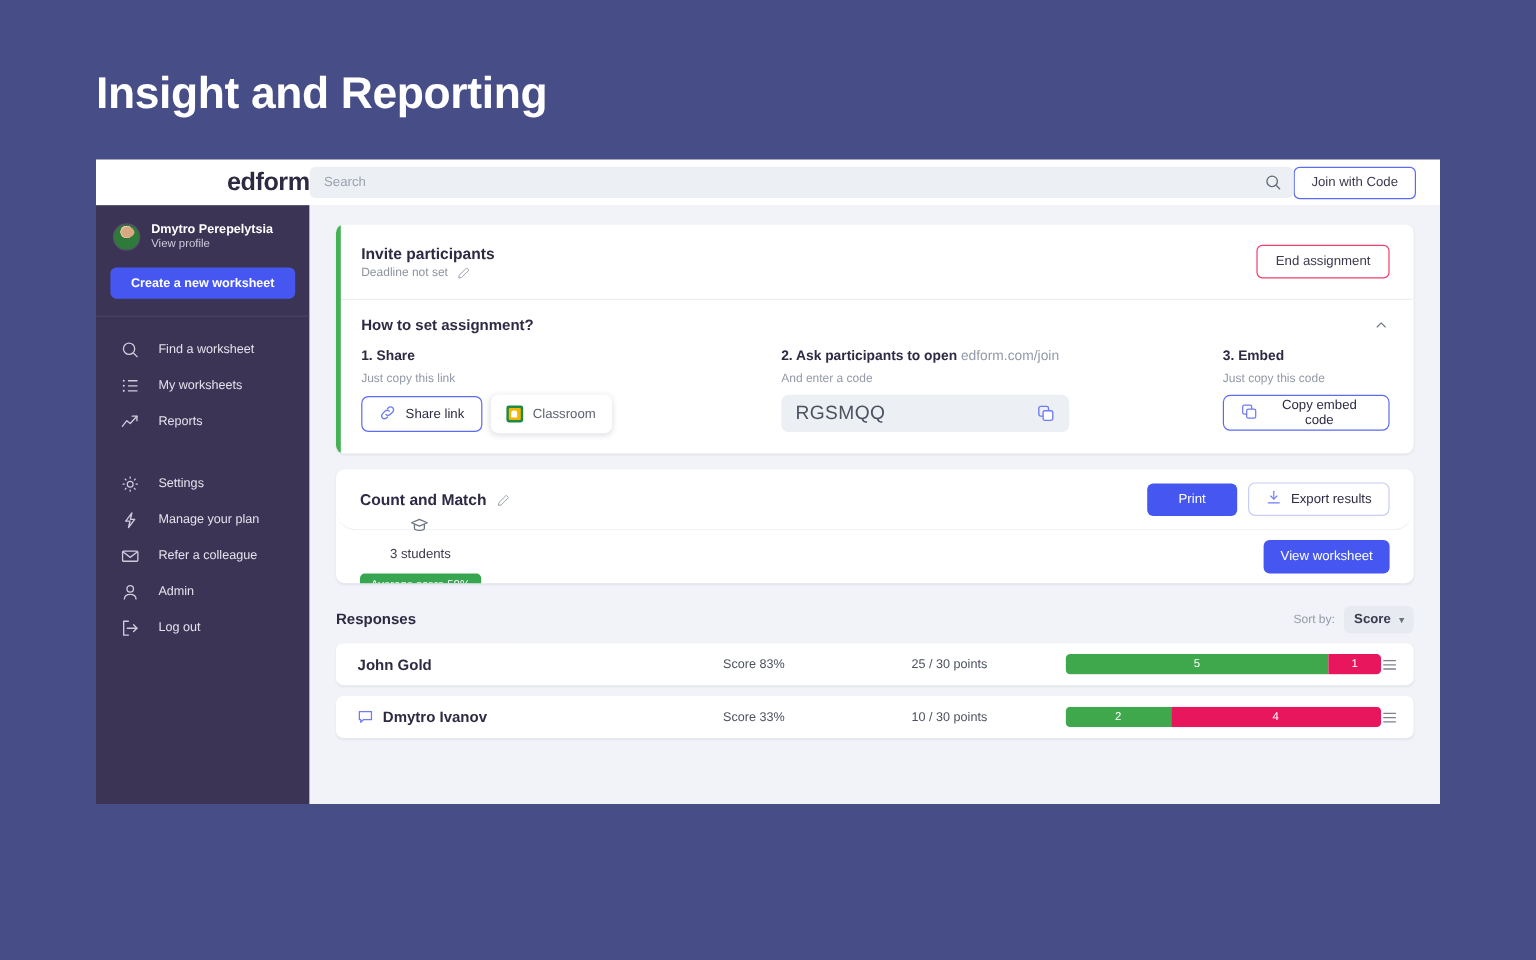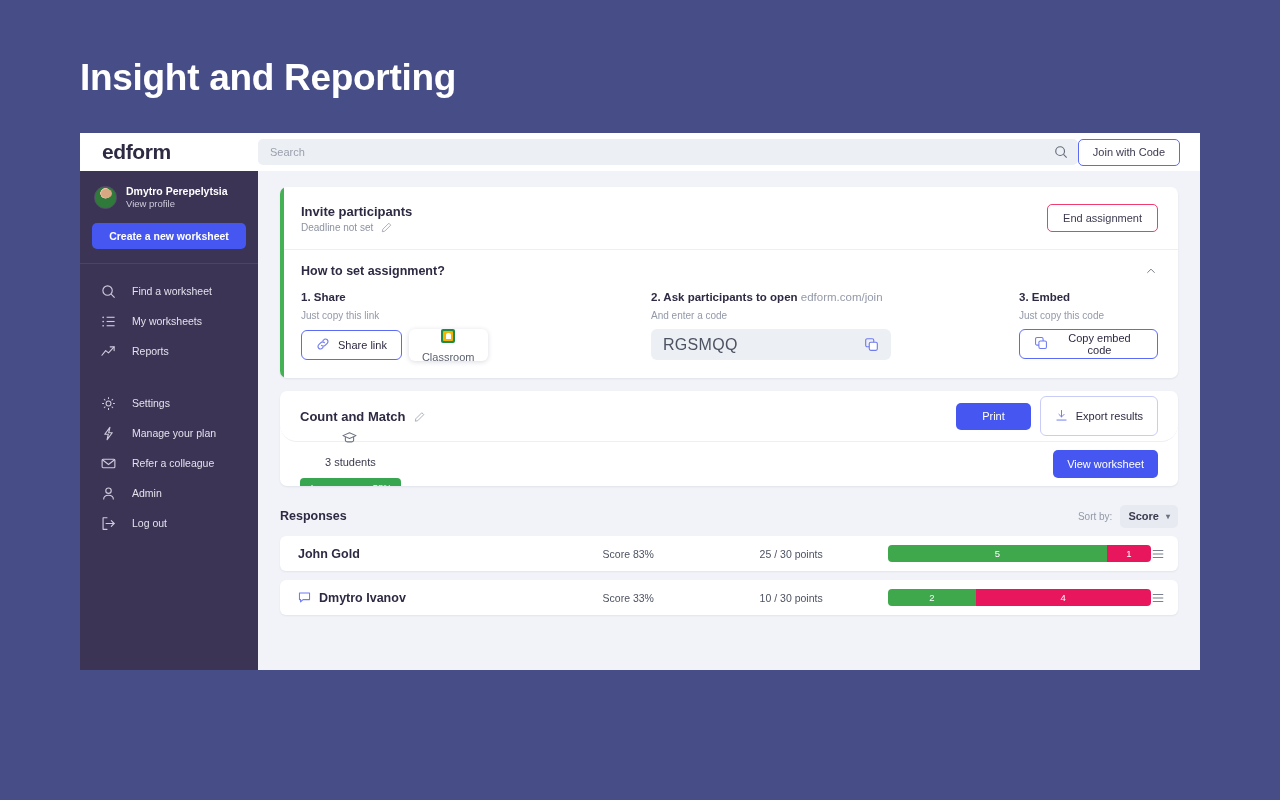--- a/index.html
+++ b/index.html
@@ -30,20 +30,21 @@
     width: 1120px; height: 38px;
     background: #ffffff;
     display: flex; align-items: center;
   }
   .brand {
     width: 178px;
     padding-left: 22px;
     font-size: 21px; font-weight: bold;
     color: #2e2a43;
     letter-spacing: -0.4px;
+    text-align: right;
   }
   .search-wrap {
     position: relative;
     flex: 1;
     height: 26px;
     margin-right: 0;
     background: #eceff4;
     border-radius: 5px;
     display: flex; align-items: flex-start;
   }
@@ -208,21 +209,21 @@
     display: flex; align-items: center; gap: 8px;
   }
   .btn-plain {
     height: 32px; padding: 0 13px;
     border: none; border-radius: 6px;
     background: #fff;
     box-shadow: 0 1px 5px rgba(40,40,80,.16);
     color: #5c6170; font-size: 11px;
     font-family: "Liberation Sans", sans-serif;
     cursor: pointer;
-    display: flex; align-items: center; gap: 8px; flex-direction: column;
+    display: flex; align-items: center; gap: 8px;
   }
   .gc-icon {
     width: 14px; height: 14px; border-radius: 2px;
     background: #1d8a46;
     position: relative; flex: none;
   }
   .gc-icon::before {
     content:""; position:absolute; left:2px; top:2px;
     width:10px; height:10px; background:#f4b400; border-radius:1px;
   }
@@ -540,21 +541,21 @@
         <div class="ws-title">
           <span>Count and Match</span>
           <span class="pencil">
             <svg viewBox="0 0 16 16" width="12" height="12" fill="none" stroke="#9aa0ad" stroke-width="1.2" stroke-linejoin="round">
               <path d="M11.4 1.8l2.8 2.8L5.4 13.4 1.9 14.1 2.6 10.6z"></path>
             </svg>
           </span>
         </div>
         <div class="ws-actions">
           <button class="btn-primary">Print</button>
-          <button class="btn-outline" style="border-color:#c9ccf7;height:40px;justify-content:space-between;">
+          <button class="btn-outline" style="border-color:#c9ccf7;height:28px;justify-content:space-between;">
             <span class="icon-blue">
               <svg viewBox="0 0 16 16" width="13" height="13" fill="none" stroke="currentColor" stroke-width="1.2" stroke-linecap="round" stroke-linejoin="round">
                 <line x1="8" y1="1.8" x2="8" y2="9.6"></line>
                   <polyline points="4.8,6.6 8,9.8 11.2,6.6"></polyline>
                   <line x1="2.4" y1="13.6" x2="13.6" y2="13.6"></line>
               </svg>
             </span>
             <span>Export results</span>
           </button>
         </div>

